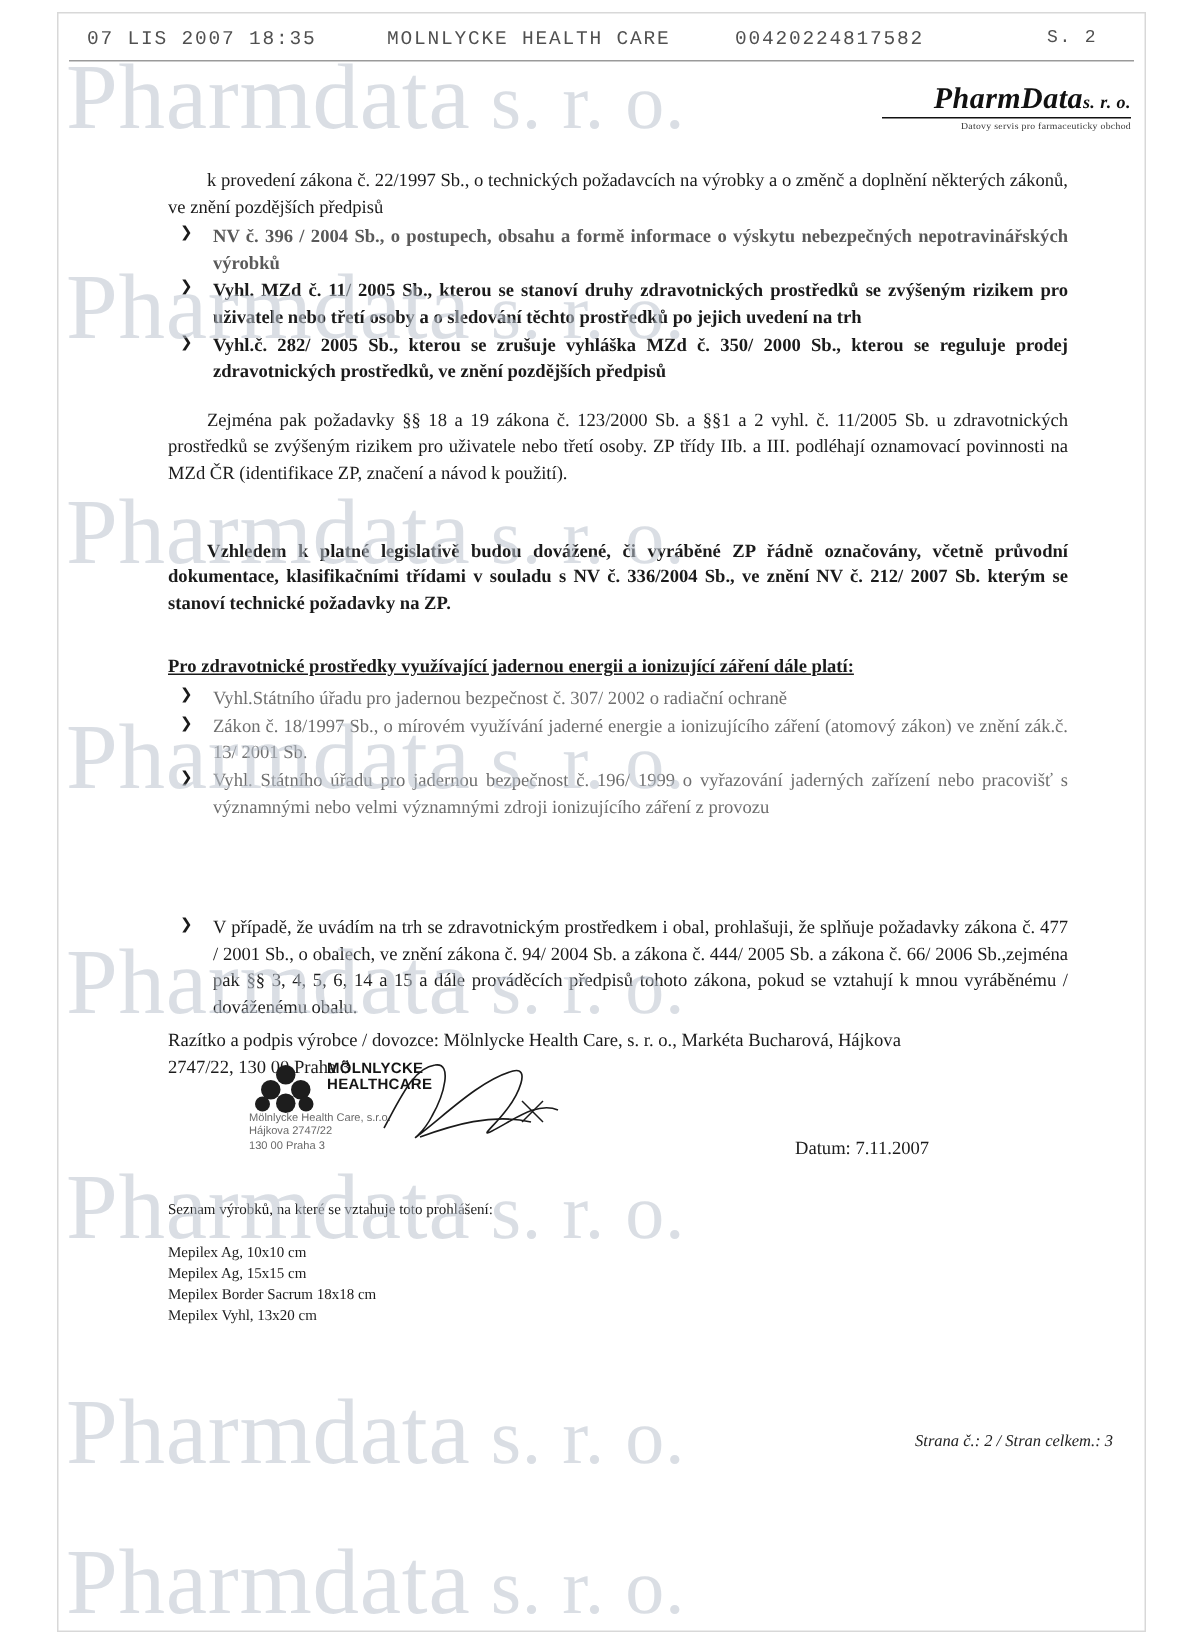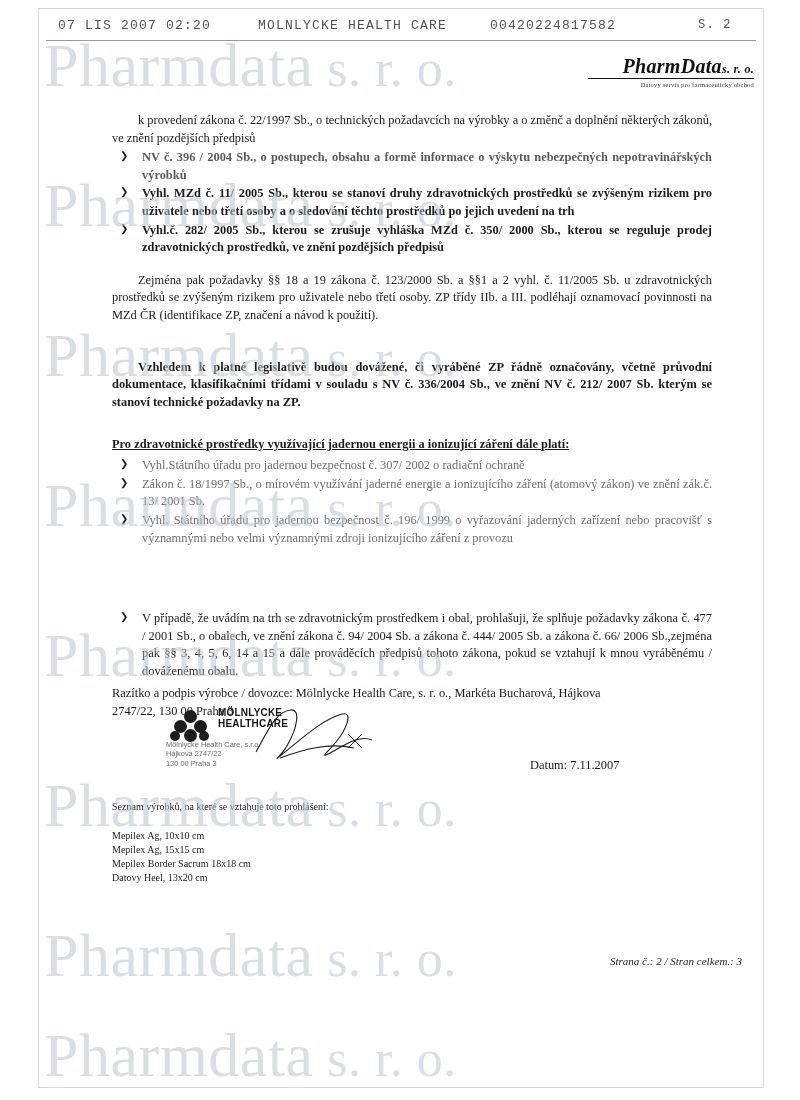--- a/index.html
+++ b/index.html
@@ -226,21 +226,21 @@
   .wm .suffix { font-size: 52px; }
 </style>
 </head>
 <body>
 
 <div class="page">
 
   <div class="scan-border"></div>
 
   <div class="fax-header">
-    <span class="fh-date">07 LIS 2007 02:20</span>
+    <span class="fh-date">07 LIS 2007 18:35</span>
     <span class="fh-name">MOLNLYCKE HEALTH CARE</span>
     <span class="fh-num">00420224817582</span>
     <span class="fh-pg">S. 2</span>
   </div>
   <div class="header-rule"></div>
 
   <div class="logo">
     <div class="l1">
       <span>Pharm</span><span>Data</span><span class="small">s. r. o.</span>
     </div>
@@ -338,21 +338,21 @@
     </svg>
   </div>
 
   <div class="datum">Datum: 7.11.2007</div>
 
   <div class="list-block">
     <p class="lead">Seznam výrobků, na které se vztahuje toto prohlášení:</p>
     <p class="prod">Mepilex Ag, 10x10 cm</p>
     <p class="prod">Mepilex Ag, 15x15 cm</p>
     <p class="prod">Mepilex Border Sacrum 18x18 cm</p>
-    <p class="prod">Datovy Heel, 13x20 cm</p>
+    <p class="prod">Mepilex Vyhl, 13x20 cm</p>
   </div>
 
   <div class="footer">Strana č.: 2 / Stran celkem.: 3</div>
 
   <div class="wm-layer">
     <div class="wm" style="left:44px; top:30px;">
       <span>Pharmdata</span><span class="suffix"> s. r. o.</span>
     </div>
     <div class="wm" style="left:44px; top:170px;">
       <span>Pharmdata</span><span class="suffix"> s. r. o.</span>

